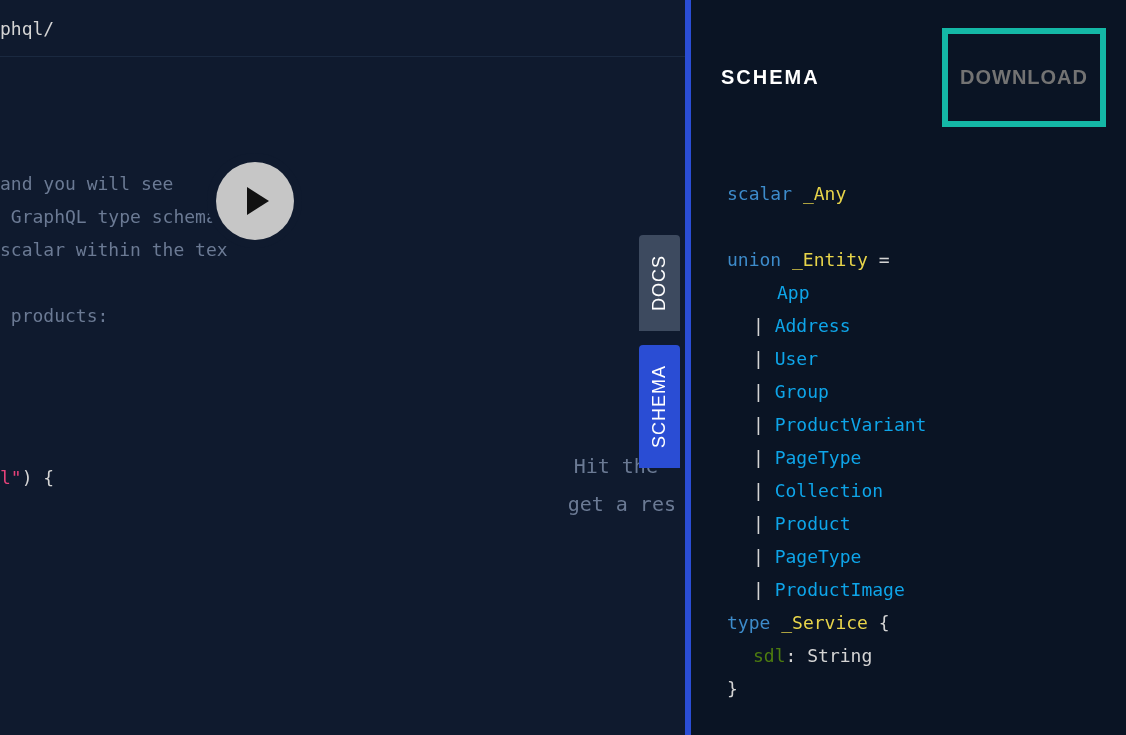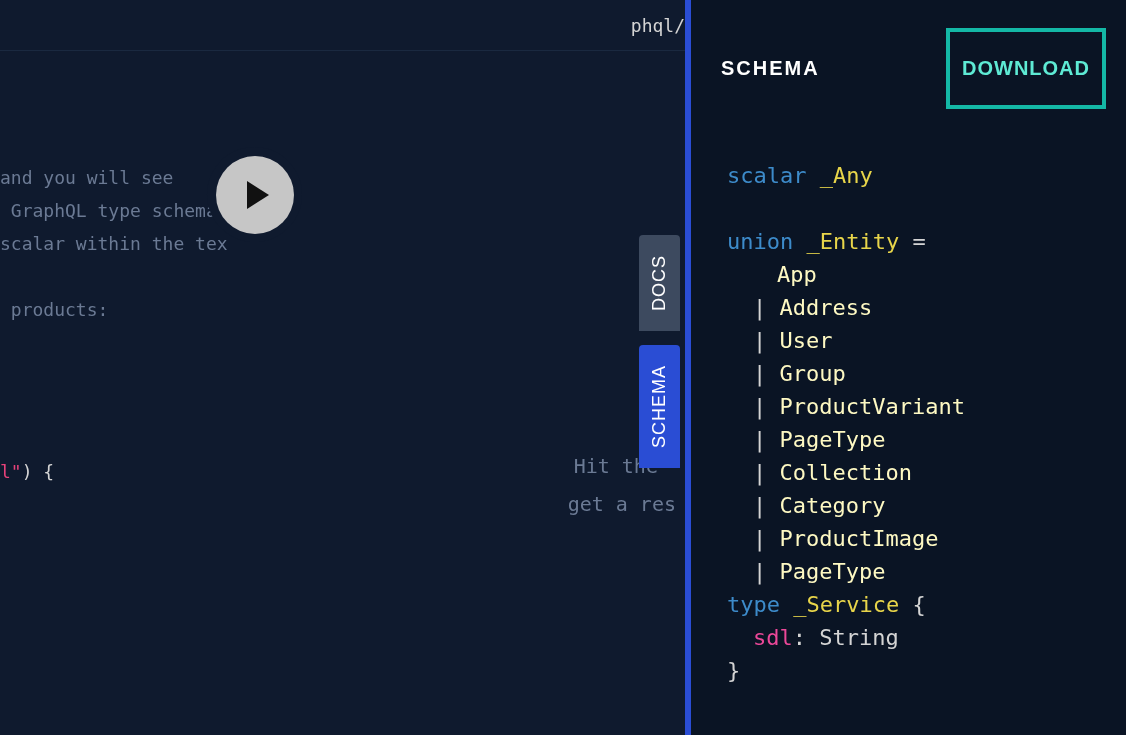--- a/index.html
+++ b/index.html
@@ -13,26 +13,25 @@
     }
     .main-area {
       position: absolute;
       left: 0;
       top: 0;
       width: 685px;
       height: 735px;
       background: #0f1a2e;
     }
     .url-bar-area {
-      height: 51px;
+      height: 57px;
       border-bottom: 1px solid #1a2940;
       display: flex;
       align-items: center;
       padding-left: 0;
-      justify-content: flex-end;
     }
     .url-text {
       font-family: "Menlo", "Monaco", monospace;
       color: #d4d4d4;
       font-size: 18px;
       padding-left: 0;
     }
     .editor-area {
       position: relative;
       height: 658px;
@@ -157,42 +156,42 @@
       align-items: center;
       padding: 28px 20px 20px 30px;
     }
     .schema-title {
       font-size: 20px;
       font-weight: 600;
       letter-spacing: 2px;
       color: #fff;
     }
     .download-button {
-      border: 4px solid #14b8a6;
-      padding: 25px 12px;
+      border: 6px solid #14b8a6;
+      padding: 32px 12px;
       font-size: 20px;
       font-weight: 600;
       letter-spacing: 1px;
-      color: #5eead4;
+      color: #737373;
       cursor: pointer;
       background: transparent;
     }
     .schema-code {
       font-family: "Menlo", "Monaco", monospace;
-      font-size: 22px;
+      font-size: 18px;
       line-height: 33px;
       padding-left: 36px;
       padding-top: 30px;
     }
     .kw { color: #3d8bca; }
     .type-name { color: #e8d54a; }
-    .field-name { color: #ec4899; }
+    .field-name { color: #4d7c0f; }
     .op { color: #d4d4d4; }
     .pipe { color: #d4d4d4; padding-left: 26px; }
-    .union-type { color: #fef9c3; margin-top: 48px; }
+    .union-type { color: #0ea5e9; margin-top: 48px; }
     .indent { padding-left: 50px; }
     .indent2 { padding-left: 26px; }
     .brace { color: #d4d4d4; }
     .colon { color: #d4d4d4; }
   </style>
 </head>
 <body>
 
 <div class="main-area">
   <div class="url-bar-area">
@@ -238,23 +237,23 @@
     <div>
       <span class="kw">union</span> <span class="type-name">_Entity</span> <span class="op">=</span>
     </div>
     <div class="indent"><span class="union-type">App</span></div>
     <div class="pipe">| <span class="union-type">Address</span></div>
     <div class="pipe">| <span class="union-type">User</span></div>
     <div class="pipe">| <span class="union-type">Group</span></div>
     <div class="pipe">| <span class="union-type">ProductVariant</span></div>
     <div class="pipe">| <span class="union-type">PageType</span></div>
     <div class="pipe">| <span class="union-type">Collection</span></div>
-    <div class="pipe">| <span class="union-type">Category</span></div>
+    <div class="pipe">| <span class="union-type">Product</span></div>
+    <div class="pipe">| <span class="union-type">PageType</span></div>
     <div class="pipe">| <span class="union-type">ProductImage</span></div>
-    <div class="pipe">| <span class="union-type">PageType</span></div>
     <div>
       <span class="kw">type</span> <span class="type-name">_Service</span> <span class="brace">{</span>
     </div>
     <div class="indent2">
       <span class="field-name">sdl</span><span class="colon">:</span> <span class="op">String</span>
     </div>
     <div><span class="brace">}</span></div>
   </div>
 </div>
 

